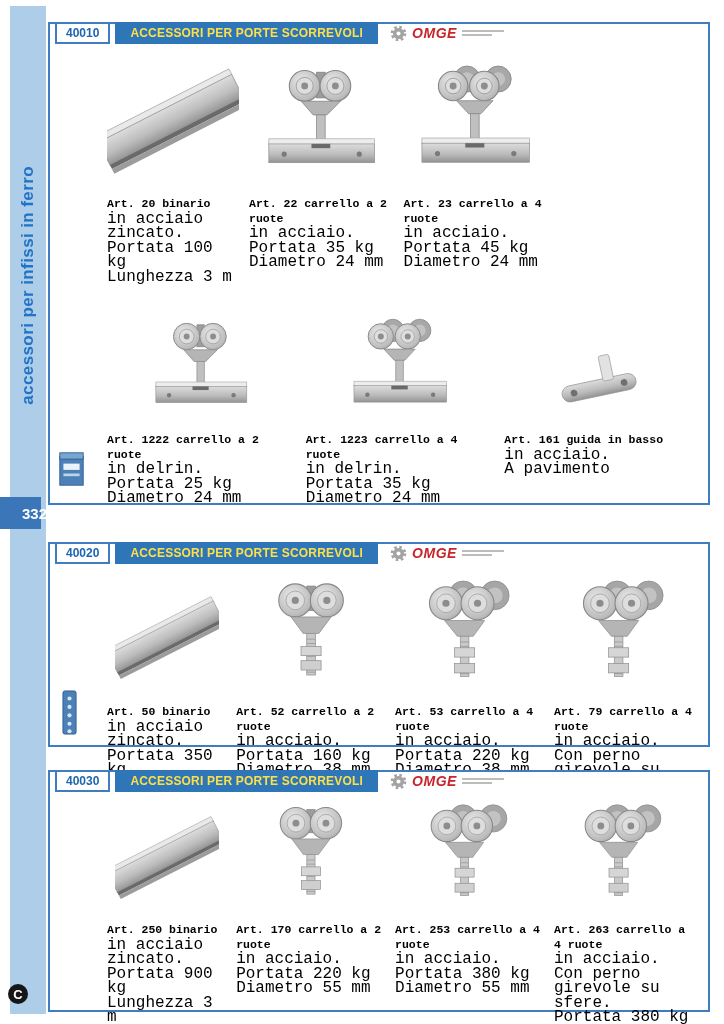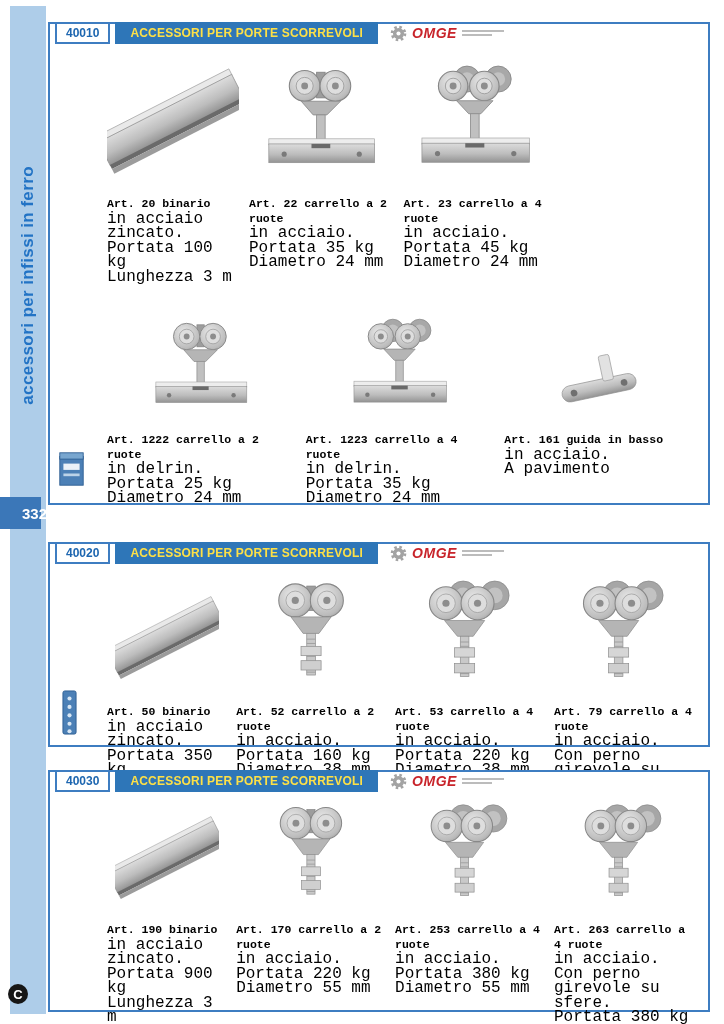--- a/index.html
+++ b/index.html
@@ -391,21 +391,21 @@
     </div>
 
     <div class="row row-4 mt3">
       <figure class="prod">
         <div class="ph-wrap phD">
           <svg viewBox="0 0 150 150" style="height:104px;margin-bottom:4px">
               <use href="#sym-rail"></use>
             </svg>
         </div>
         <figcaption class="cap">
-          <div class="t">Art. 190 binario</div>
+          <div class="t">Art. 250 binario</div>
           <div class="d">in acciaio zincato.
 Portata 900 kg
 Lunghezza 3 m</div>
         </figcaption>
       </figure>
       <figure class="prod">
         <div class="ph-wrap phD">
           <svg viewBox="0 0 120 170" style="height:116px">
               <use href="#sym-trolley2"></use>
             </svg>

